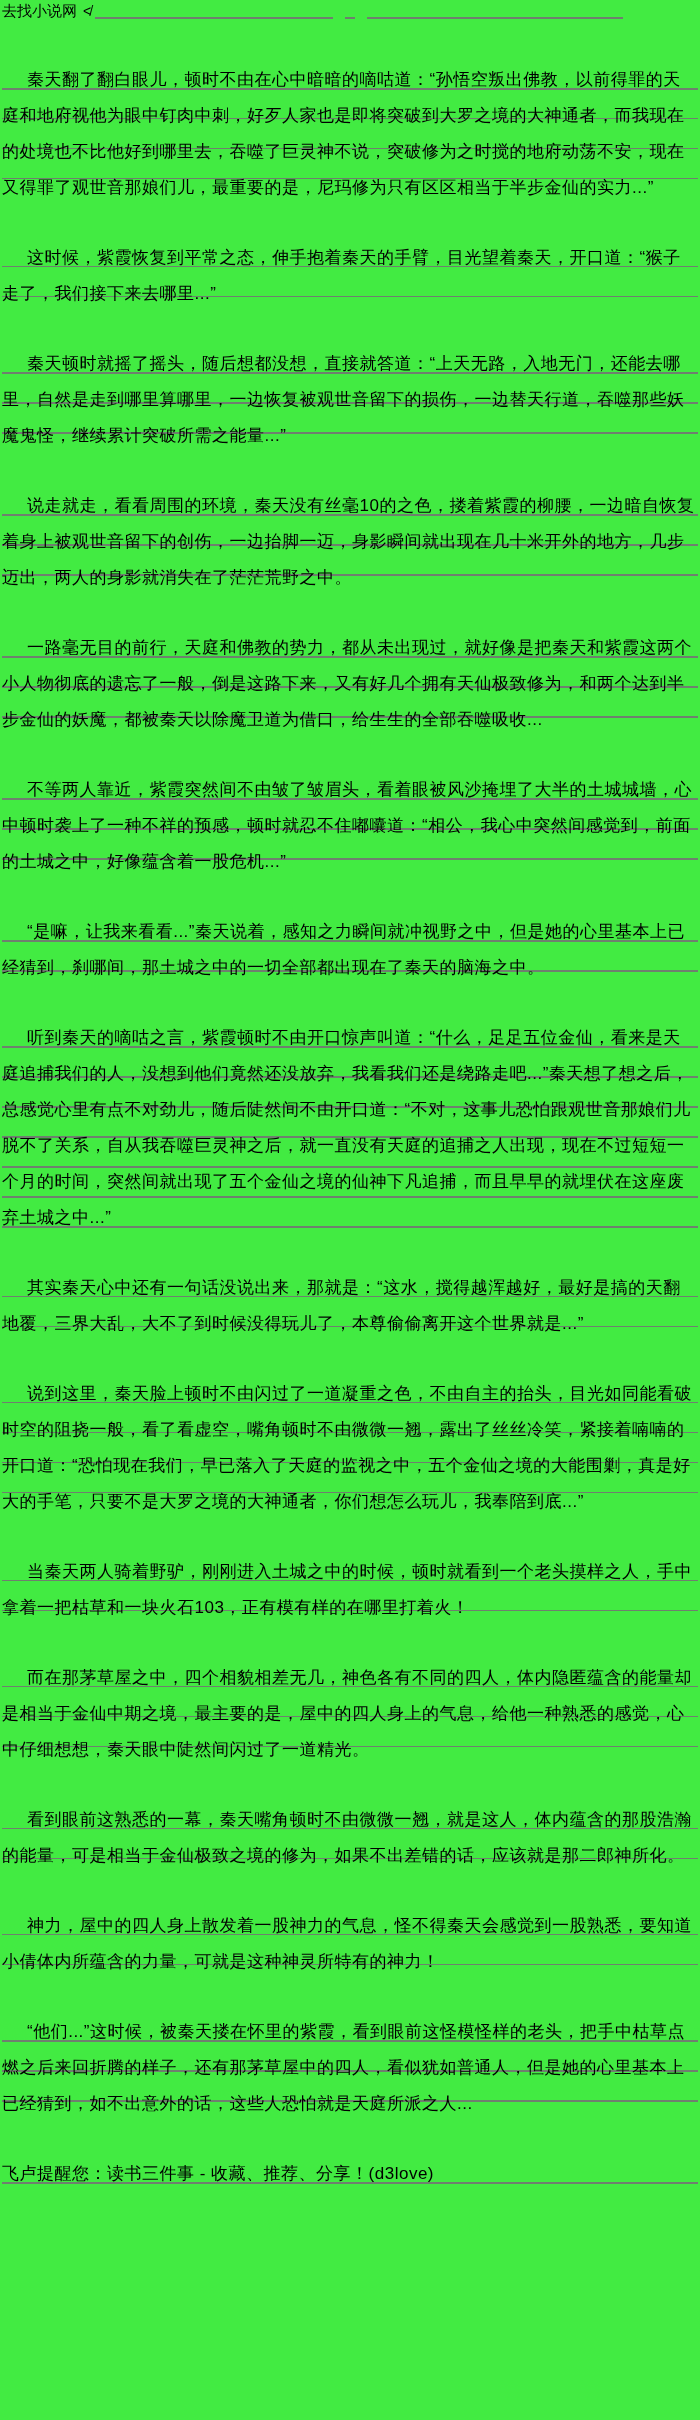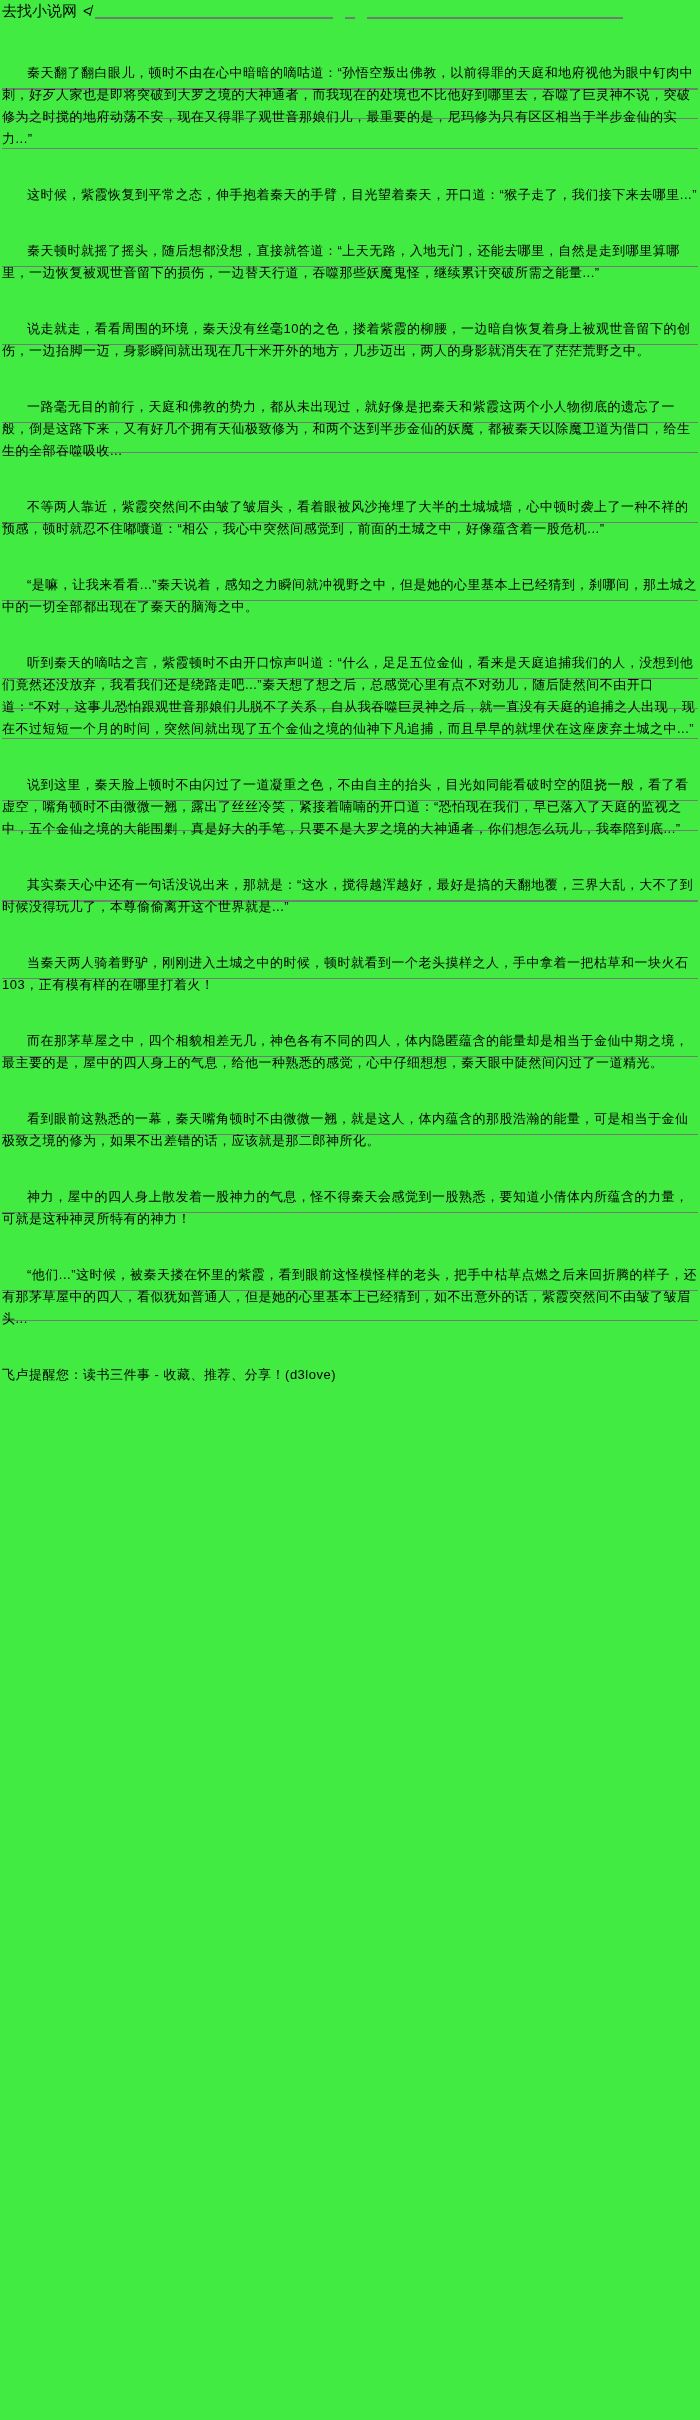--- a/index.html
+++ b/index.html
@@ -34,22 +34,22 @@
   .h-rule{display:inline-block;border-bottom:2px solid var(--rule);margin-bottom:3px;}
   .h-rule-1{width:238px;}
   .h-dash{display:inline-block;width:34px;margin-bottom:3px;position:relative;}
   .h-dash::after{
     content:"";position:absolute;left:12px;right:12px;bottom:0;
     border-bottom:2px solid var(--rule);
   }
   .h-rule-2{width:256px;}
   
   .para{
-    font-size:13px;
-    line-height:22px;
+    font-size:17px;
+    line-height:36px;
     text-indent:25px;
     margin-bottom:34px;
     letter-spacing:0.5px;
     background-image:repeating-linear-gradient(
       to bottom,
       rgba(0,0,0,0) 0px,
       rgba(0,0,0,0) 26px,
       var(--rule) 26px,
       var(--rule) 27.5px,
       rgba(0,0,0,0) 27.5px,
@@ -73,27 +73,27 @@
 
   <div class="body">
       <p class="para">秦天翻了翻白眼儿，顿时不由在心中暗暗的嘀咕道：“孙悟空叛出佛教，以前得罪的天庭和地府视他为眼中钉肉中刺，好歹人家也是即将突破到大罗之境的大神通者，而我现在的处境也不比他好到哪里去，吞噬了巨灵神不说，突破修为之时搅的地府动荡不安，现在又得罪了观世音那娘们儿，最重要的是，尼玛修为只有区区相当于半步金仙的实力...”</p>
       <p class="para">这时候，紫霞恢复到平常之态，伸手抱着秦天的手臂，目光望着秦天，开口道：“猴子走了，我们接下来去哪里...”</p>
       <p class="para">秦天顿时就摇了摇头，随后想都没想，直接就答道：“上天无路，入地无门，还能去哪里，自然是走到哪里算哪里，一边恢复被观世音留下的损伤，一边替天行道，吞噬那些妖魔鬼怪，继续累计突破所需之能量...”</p>
       <p class="para">说走就走，看看周围的环境，秦天没有丝毫10的之色，搂着紫霞的柳腰，一边暗自恢复着身上被观世音留下的创伤，一边抬脚一迈，身影瞬间就出现在几十米开外的地方，几步迈出，两人的身影就消失在了茫茫荒野之中。</p>
       <p class="para">一路毫无目的前行，天庭和佛教的势力，都从未出现过，就好像是把秦天和紫霞这两个小人物彻底的遗忘了一般，倒是这路下来，又有好几个拥有天仙极致修为，和两个达到半步金仙的妖魔，都被秦天以除魔卫道为借口，给生生的全部吞噬吸收...</p>
       <p class="para">不等两人靠近，紫霞突然间不由皱了皱眉头，看着眼被风沙掩埋了大半的土城城墙，心中顿时袭上了一种不祥的预感，顿时就忍不住嘟囔道：“相公，我心中突然间感觉到，前面的土城之中，好像蕴含着一股危机...”</p>
       <p class="para">“是嘛，让我来看看...”秦天说着，感知之力瞬间就冲视野之中，但是她的心里基本上已经猜到，刹哪间，那土城之中的一切全部都出现在了秦天的脑海之中。</p>
       <p class="para">听到秦天的嘀咕之言，紫霞顿时不由开口惊声叫道：“什么，足足五位金仙，看来是天庭追捕我们的人，没想到他们竟然还没放弃，我看我们还是绕路走吧...”秦天想了想之后，总感觉心里有点不对劲儿，随后陡然间不由开口道：“不对，这事儿恐怕跟观世音那娘们儿脱不了关系，自从我吞噬巨灵神之后，就一直没有天庭的追捕之人出现，现在不过短短一个月的时间，突然间就出现了五个金仙之境的仙神下凡追捕，而且早早的就埋伏在这座废弃土城之中...”</p>
+      <p class="para">其实秦天心中还有一句话没说出来，那就是：“这水，搅得越浑越好，最好是搞的天翻地覆，三界大乱，大不了到时候没得玩儿了，本尊偷偷离开这个世界就是...”</p>
       <p class="para">说到这里，秦天脸上顿时不由闪过了一道凝重之色，不由自主的抬头，目光如同能看破时空的阻挠一般，看了看虚空，嘴角顿时不由微微一翘，露出了丝丝冷笑，紧接着喃喃的开口道：“恐怕现在我们，早已落入了天庭的监视之中，五个金仙之境的大能围剿，真是好大的手笔，只要不是大罗之境的大神通者，你们想怎么玩儿，我奉陪到底...”</p>
-      <p class="para">其实秦天心中还有一句话没说出来，那就是：“这水，搅得越浑越好，最好是搞的天翻地覆，三界大乱，大不了到时候没得玩儿了，本尊偷偷离开这个世界就是...”</p>
       <p class="para">当秦天两人骑着野驴，刚刚进入土城之中的时候，顿时就看到一个老头摸样之人，手中拿着一把枯草和一块火石103，正有模有样的在哪里打着火！</p>
       <p class="para">而在那茅草屋之中，四个相貌相差无几，神色各有不同的四人，体内隐匿蕴含的能量却是相当于金仙中期之境，最主要的是，屋中的四人身上的气息，给他一种熟悉的感觉，心中仔细想想，秦天眼中陡然间闪过了一道精光。</p>
       <p class="para">看到眼前这熟悉的一幕，秦天嘴角顿时不由微微一翘，就是这人，体内蕴含的那股浩瀚的能量，可是相当于金仙极致之境的修为，如果不出差错的话，应该就是那二郎神所化。</p>
       <p class="para">神力，屋中的四人身上散发着一股神力的气息，怪不得秦天会感觉到一股熟悉，要知道小倩体内所蕴含的力量，可就是这种神灵所特有的神力！</p>
-      <p class="para">“他们...”这时候，被秦天搂在怀里的紫霞，看到眼前这怪模怪样的老头，把手中枯草点燃之后来回折腾的样子，还有那茅草屋中的四人，看似犹如普通人，但是她的心里基本上已经猜到，如不出意外的话，紫霞突然间不由皱了皱眉头...</p>
+      <p class="para">“他们...”这时候，被秦天搂在怀里的紫霞，看到眼前这怪模怪样的老头，把手中枯草点燃之后来回折腾的样子，还有那茅草屋中的四人，看似犹如普通人，但是她的心里基本上已经猜到，如不出意外的话，这些人恐怕就是天庭所派之人...</p>
     </div>
 
   <div class="footer">
     <p class="para no-indent reminder">飞卢提醒您：读书三件事 - 收藏、推荐、分享！(d3love)</p>
 
   </div>
 
 </div>
 
 </body></html>

